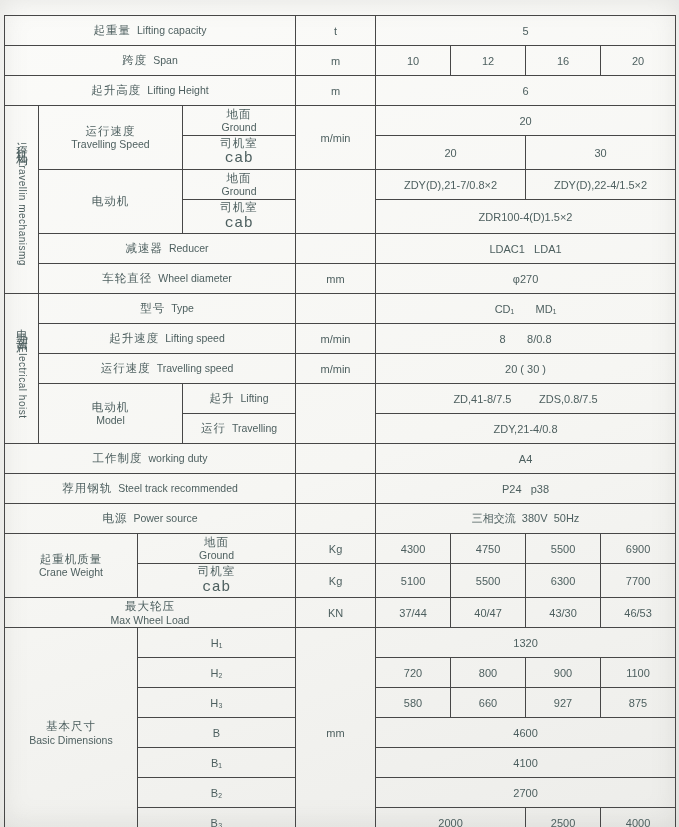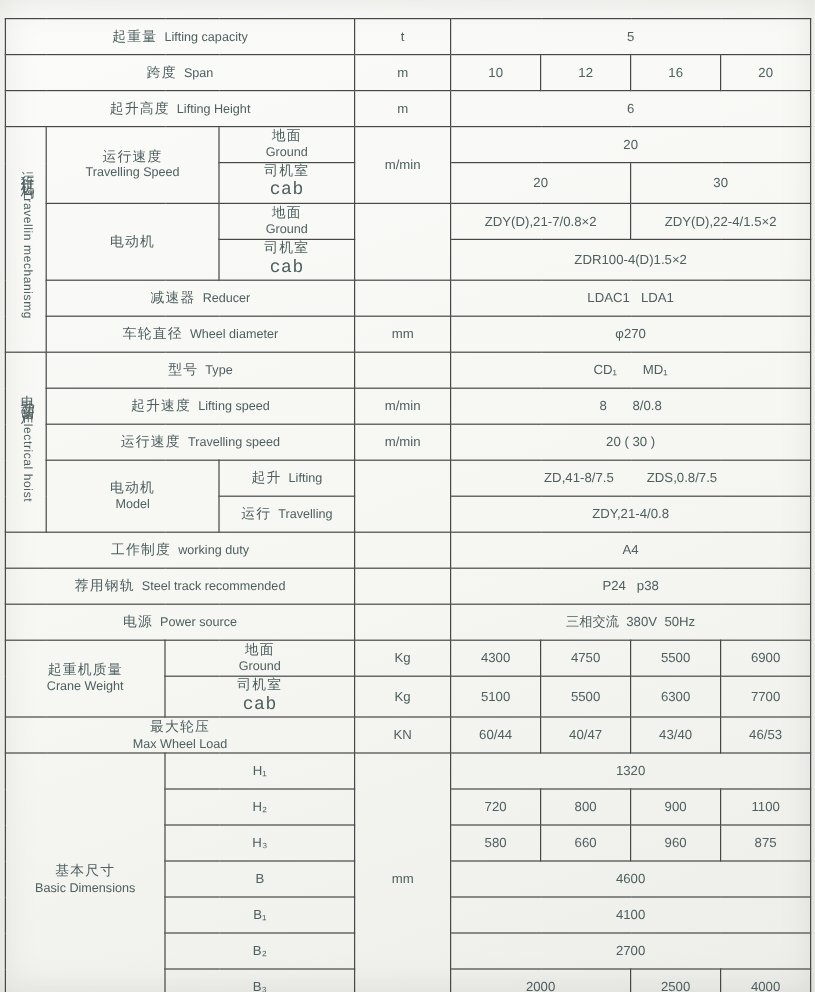--- a/index.html
+++ b/index.html
@@ -216,23 +216,23 @@
   <td><span class="val">6300</span></td>
   <td><span class="val">7700</span></td>
 </tr>
 
 <tr>
   <td colspan="4" class="stack">
           <span class="cn">最大轮压</span>
           <span class="en">Max  Wheel Load</span>
         </td>
   <td><span class="val">KN</span></td>
-  <td><span class="val">60/44</span></td>
+  <td><span class="val">37/44</span></td>
   <td><span class="val">40/47</span></td>
-  <td><span class="val">43/40</span></td>
+  <td><span class="val">43/30</span></td>
   <td><span class="val">46/53</span></td>
 </tr>
 
 <tr>
   <td colspan="2" rowspan="7" class="stack">
           <span class="cn">基本尺寸</span>
           <span class="en">Basic  Dimensions</span>
         </td>
   <td colspan="2"><span class="val">H₁</span></td>
   <td rowspan="7"><span class="val">mm</span></td>
@@ -244,21 +244,21 @@
   <td><span class="val">720</span></td>
   <td><span class="val">800</span></td>
   <td><span class="val">900</span></td>
   <td><span class="val">1100</span></td>
 </tr>
 
 <tr>
   <td colspan="2"><span class="val">H₃</span></td>
   <td><span class="val">580</span></td>
   <td><span class="val">660</span></td>
-  <td><span class="val">960</span></td>
+  <td><span class="val">927</span></td>
   <td><span class="val">875</span></td>
 </tr>
 
 <tr>
   <td colspan="2"><span class="val">B</span></td>
   <td colspan="4"><span class="val">4600</span></td>
 </tr>
 
 <tr>
   <td colspan="2"><span class="val">B₁</span></td>

